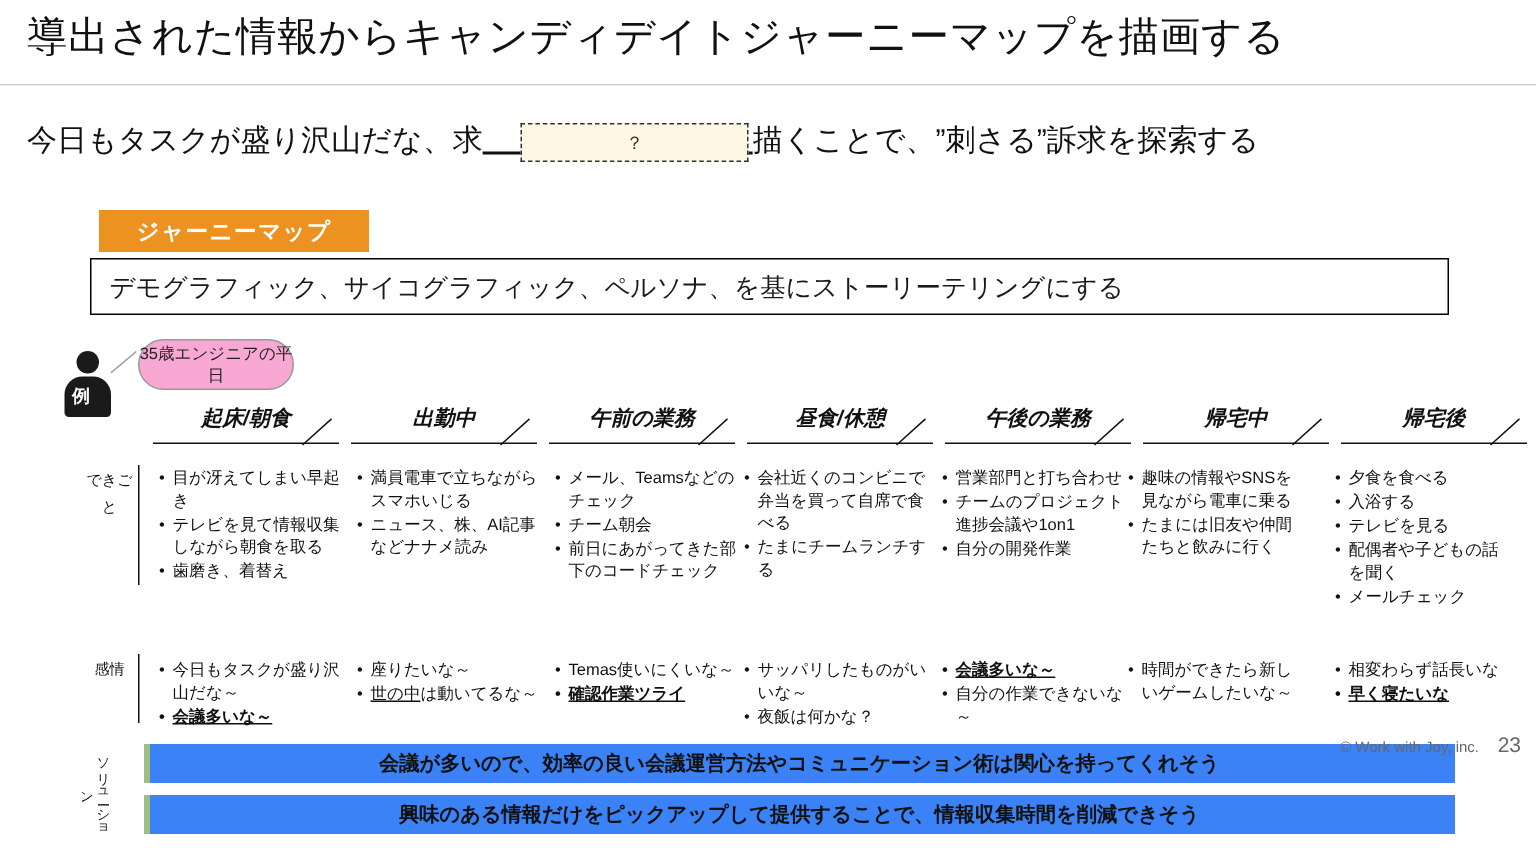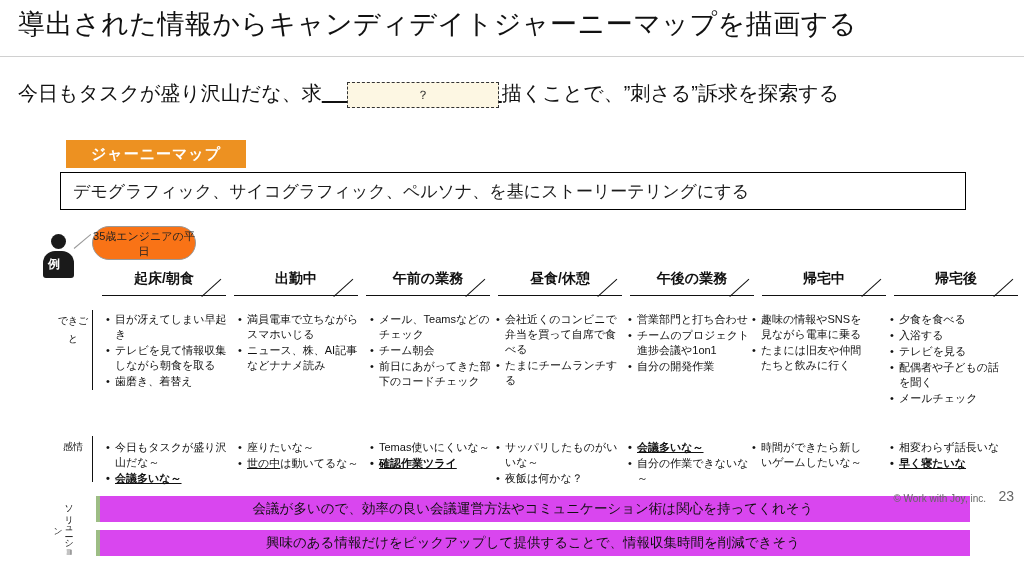--- a/index.html
+++ b/index.html
@@ -80,21 +80,21 @@
     padding-left: 12px;
     font-size: 17px;
   }
   
   .persona-callout {
     position: absolute;
     left: 92px; top: 226px;
     width: 104px; height: 34px;
     border: 1px solid #999;
     border-radius: 17px;
-    background: #f97316;
+    background: #f9a8d4;
     font-size: 11px;
     line-height: 15px;
     text-align: center;
     padding-top: 2px;
     color: #222;
   }
   .persona-leader {
     position: absolute;
     left: 74px; top: 248px;
     width: 22px; height: 1px;
@@ -135,20 +135,21 @@
     width: 888px; height: 26px;
   }
   .stage {
     position: absolute;
     top: 0;
     height: 26px;
     font-size: 14px;
     font-weight: bold;
     text-align: center;
     color: #111;
+    font-style: italic;
   }
   .stage-line {
     position: absolute;
     bottom: 0; left: 0;
     width: 100%; height: 1px;
     background: #111;
   }
   .stage-slash {
     position: absolute;
     right: -2px; bottom: -1px;
@@ -196,24 +197,24 @@
     font-size: 11px;
   }
   .b-u { font-weight: bold; text-decoration: underline; }
   .u-only { text-decoration: underline; }
   
   .sol {
     position: absolute;
     left: 96px;
     width: 874px;
     height: 26px;
-    background: #d946ef;
+    background: #3b82f6;
     color: #111;
     font-size: 13.5px;
-    font-weight: normal;
+    font-weight: bold;
     display: flex;
     align-items: center;
     justify-content: center;
   }
   .sol-accent {
     position: absolute;
     left: 0; top: 0;
     width: 4px; height: 26px;
     background: #9dbd85;
   }

